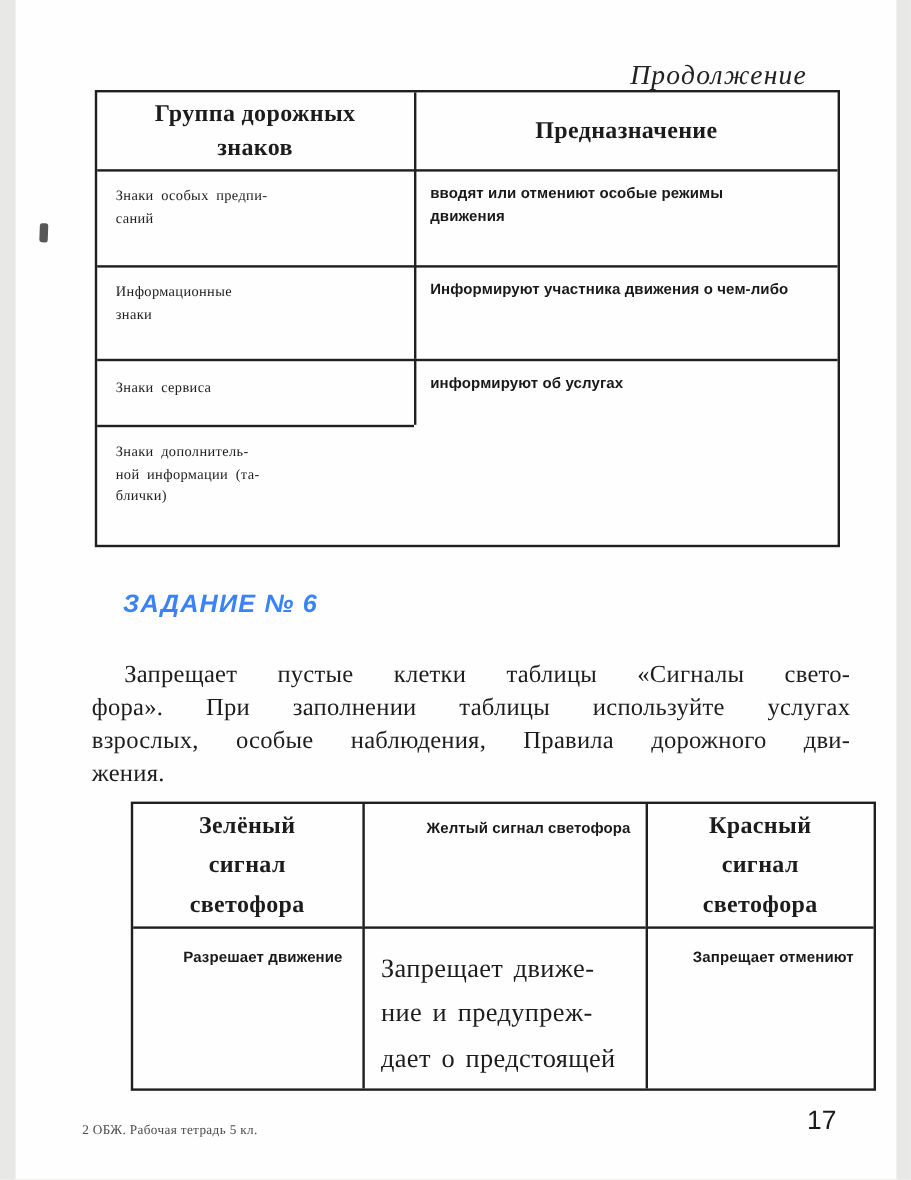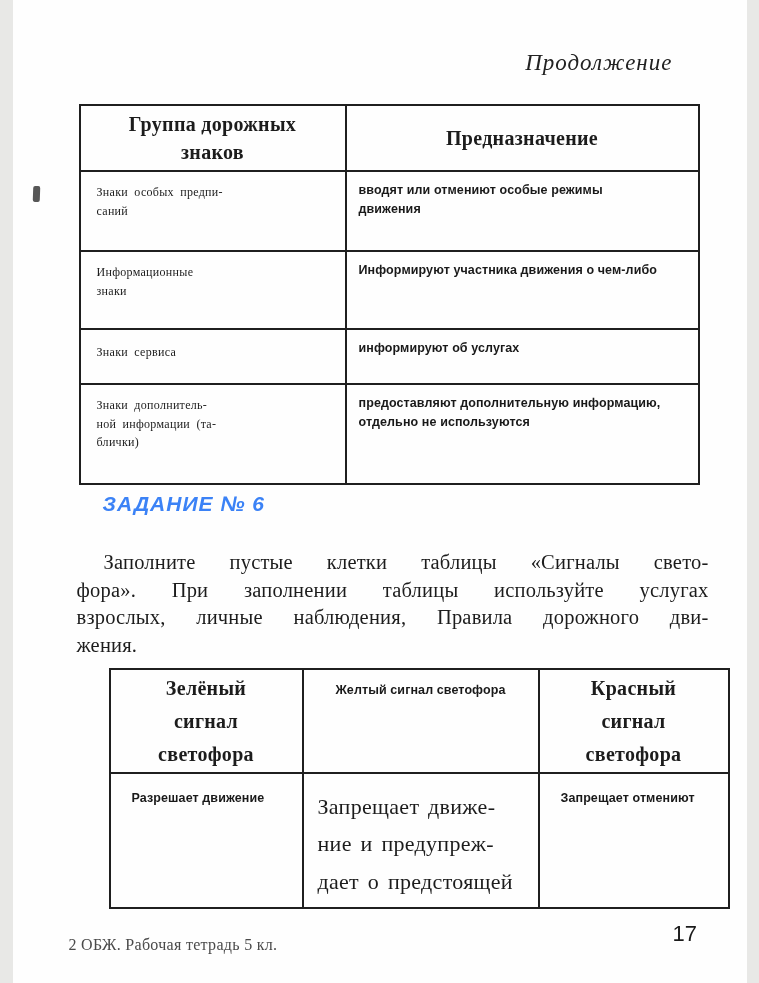--- a/index.html
+++ b/index.html
@@ -18,55 +18,55 @@
   .ink-mark {
     position:absolute; left:20px; top:186px; width:7px; height:16px;
     background:#3a3a3a; border-radius:2px; transform:rotate(2deg); opacity:.85;
   }
 
   .tbl { position:absolute; display:grid; border:2px solid #1f1f1f; background:#fefefe; }
   .tbl > div { border-left:2px solid #1f1f1f; border-top:2px solid #1f1f1f; box-sizing:border-box; overflow:hidden; }
   .tbl > div.fc { border-left:none; }
   .tbl > div.fr { border-top:none; }
 
-  .t1 { left:66px; top:104px; width:617px; grid-template-columns:264px 1fr; grid-template-rows:64px 80px 78px 55px 100px; }
+  .t1 { left:66px; top:75px; width:617px; grid-template-columns:264px 1fr; grid-template-rows:64px 80px 78px 55px 100px; }
   .t2 { left:66px; top:668px; width:617px; grid-template-columns:191px 236px 1fr; grid-template-rows:102px 135px;margin-left:30px; }
 
   .hcell {
     display:flex; align-items:center; justify-content:center; text-align:center;
     font-weight:bold; font-size:20px; line-height:1.4; letter-spacing:.3px;
   }
   .t2 .hcell { line-height:1.65; }
 
   .gcell { font-size:12px; line-height:1.55; padding:11px 10px 0 16px; word-spacing:3px; letter-spacing:.3px; }
   .gcell.one { padding-top:13px; }
 
   .ans {
     font-family:"Liberation Sans","DejaVu Sans",sans-serif; font-weight:bold;
     font-size:12.5px; line-height:1.55; color:#191919; padding:9px 12px 0 12px;
     letter-spacing:.1px;
   }
-  .ans.ctr { text-align:center; padding-top:11px; }
-  .ans.body { padding:15px 16px 0 21px; }
+  .ans.ctr { text-align:right; padding-top:11px; }
+  .ans.body { padding:15px 16px 0 21px;text-align:right; }
 
   .big-ans { font-size:22px; line-height:1.7; padding:14px 6px 0 14px; word-spacing:3px; letter-spacing:.3px; }
 
   .task-heading {
     position:absolute; left:90px; top:492px;
     font-family:"Liberation Sans","DejaVu Sans",sans-serif;
     font-style:italic; font-weight:bold; font-size:21px; letter-spacing:1px; color:#3b82f6;
   }
 
   .para { position:absolute; left:64px; top:549px; width:632px; font-size:20.5px; line-height:27.5px; letter-spacing:.2px; }
   .para .jline { text-align:justify; text-align-last:justify; }
   .para .indent { padding-left:27px; }
 
   .footer-imprint {
     position:absolute; left:56px; top:936px;
-    font-size:16px; color:#4a4a4a; letter-spacing:.3px;
+    font-size:11px; color:#4a4a4a; letter-spacing:.3px;
   }
   .page-number {
     position:absolute; left:660px; top:921px;
     font-family:"Liberation Sans","DejaVu Sans",sans-serif;
     font-size:22px; color:#1a1a1a;
   }
 </style>
 </head>
 <body>
 
@@ -89,30 +89,28 @@
     <div class="fc gcell preline">Информационные
 знаки</div>
     <div class="ans preline">Информируют участника движения о чем-либо</div>
 
     <div class="fc gcell one preline">Знаки сервиса</div>
     <div class="ans preline">информируют об услугах</div>
 
     <div class="fc gcell preline">Знаки дополнитель-
 ной информации (та-
 блички)</div>
-    <div class="ans preline">предоставляют дополнительную информацию,
-отдельно не используются</div>
   </div>
 
   <div class="task-heading">ЗАДАНИЕ № 6</div>
 
   <div class="para">
-    <div class="jline indent">Заполните пустые клетки таблицы «Сигналы свето-</div>
+    <div class="jline indent">Запрещает пустые клетки таблицы «Сигналы свето-</div>
     <div class="jline">фора». При заполнении таблицы используйте услугах</div>
-    <div class="jline">взрослых, личные наблюдения, Правила дорожного дви-</div>
+    <div class="jline">взрослых, особые наблюдения, Правила дорожного дви-</div>
     <div>жения.</div>
   </div>
 
   <div class="tbl t2">
     <div class="fc fr hcell preline">Зелёный
 сигнал
 светофора</div>
     <div class="fr ans ctr preline">Желтый сигнал светофора</div>
     <div class="fr hcell preline">Красный
 сигнал

